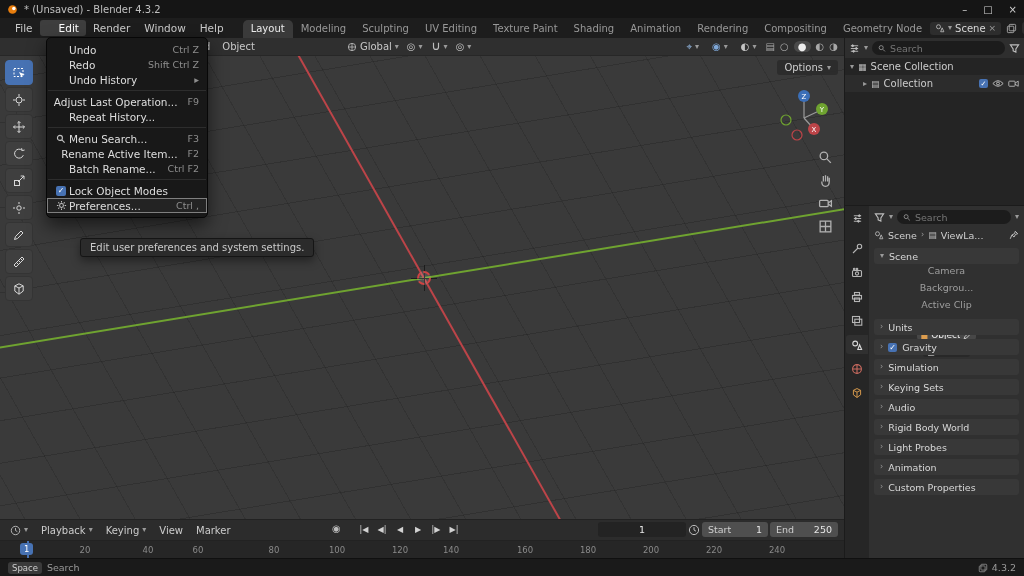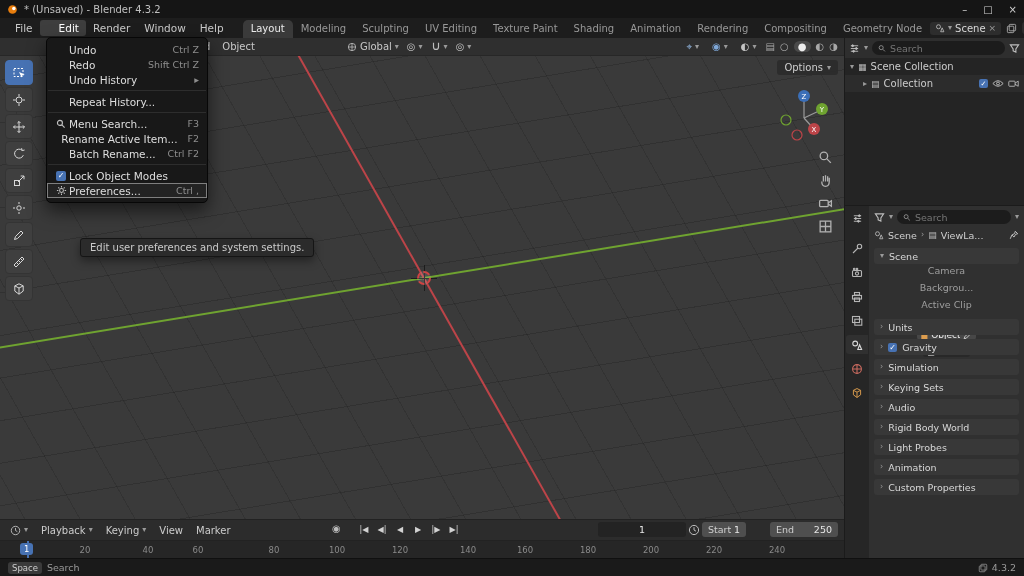--- a/index.html
+++ b/index.html
@@ -71,21 +71,21 @@
   
   .timeline { flex:0 0 38px; display:flex; flex-direction:column; background:#2c2c2c; border-top:1px solid #222; }
   .tl-header { position:relative; height:20px; display:flex; align-items:center; padding:0 5px; gap:3px; font-size:10px; color:#cccccc; }
   .tl-menu { padding:1px 5px; display:flex; align-items:center; gap:3px; }
   .transport { position:absolute; left:356px; top:2px; display:flex; gap:2px; align-items:center; }
   .tbtn { min-width:16px; height:15px; display:flex; align-items:center; justify-content:center; font-size:8px; color:#d2d2d2; border-radius:2px; }
   .autokey { position:absolute; left:332px; top:3px; color:#bdbdbd; font-size:10px; }
   .framefield { position:absolute; left:598px; top:2px; width:88px; height:15px; background:#232323; border-radius:3px; display:flex; align-items:center; justify-content:center; color:#e8e8e8; font-size:9.5px; }
   .clockbtn { position:absolute; left:688px; top:4px; }
   .range { position:absolute; top:2px; height:15px; background:#4f4f4f; border-radius:3px; display:flex; align-items:center; justify-content:space-between; padding:0 6px; font-size:9.5px; color:#e6e6e6; }
-  .range.start { left:702px; width:44px; }
+  .range.start { left:702px; width:66px; }
   .range.end { left:770px; width:68px; }
   .tl-ruler { position:relative; height:18px; background:#262626; border-top:1px solid #222; overflow:hidden; }
   .rl { position:absolute; top:4px; transform:translateX(-50%); font-size:8.5px; color:#8a8a8a; }
   .ph-line { position:absolute; left:27px; top:0; bottom:0; width:2px; background:#4772b3; }
   .ph-badge { position:absolute; left:20px; top:2px; background:#4772b3; color:#fff; font-size:8.5px; padding:0 4px; border-radius:3px; line-height:12px; }
 
   
   .statusbar { flex:0 0 18px; background:#1a1a1a; display:flex; align-items:center; padding:0 8px; font-size:9.5px; color:#9a9a9a; border-top:1px solid #101010; gap:5px; }
   .keycap { background:#3a3a3a; border-radius:3px; padding:0 4px; font-size:8.5px; color:#cfcfcf; line-height:12px; }
   .sb-right { margin-left:auto; display:flex; align-items:center; gap:4px; }
@@ -384,21 +384,21 @@
             <span>250</span>
           </div>
         </div>
         <div class="tl-ruler">
           <span class="rl" style="left:85px">20</span>
           <span class="rl" style="left:148px">40</span>
           <span class="rl" style="left:198px">60</span>
           <span class="rl" style="left:274px">80</span>
           <span class="rl" style="left:337px">100</span>
           <span class="rl" style="left:400px">120</span>
-          <span class="rl" style="left:468px">140</span>
+          <span class="rl" style="left:451px">140</span>
           <span class="rl" style="left:525px">160</span>
           <span class="rl" style="left:588px">180</span>
           <span class="rl" style="left:651px">200</span>
           <span class="rl" style="left:714px">220</span>
           <span class="rl" style="left:777px">240</span>
           <div class="ph-line"></div>
           <div class="ph-badge">1</div>
         </div>
       </div>
     </div>
@@ -630,20 +630,25 @@
         <span class="sc">Shift Ctrl Z</span>
     </div>
     <div class="mi">
       <span class="ic"></span>
         <span class="lbl">Undo History</span>
         <span class="sc">▸</span>
     </div>
     <div class="msep"></div>
     <div class="mi">
       <span class="ic"></span>
+        <span class="lbl">Adjust Last Operation...</span>
+        <span class="sc">F9</span>
+    </div>
+    <div class="mi">
+      <span class="ic"></span>
         <span class="lbl">Repeat History...</span>
     </div>
     <div class="msep"></div>
     <div class="mi">
       <span class="ic">
           <svg width="10" height="10" viewBox="0 0 14 14" stroke="#c0c0c0" fill="none" stroke-width="1.6">
             <circle cx="5.5" cy="5.5" r="3.5"></circle>
             <line x1="8.3" y1="8.3" x2="12" y2="12"></line>
           </svg>
         </span>

